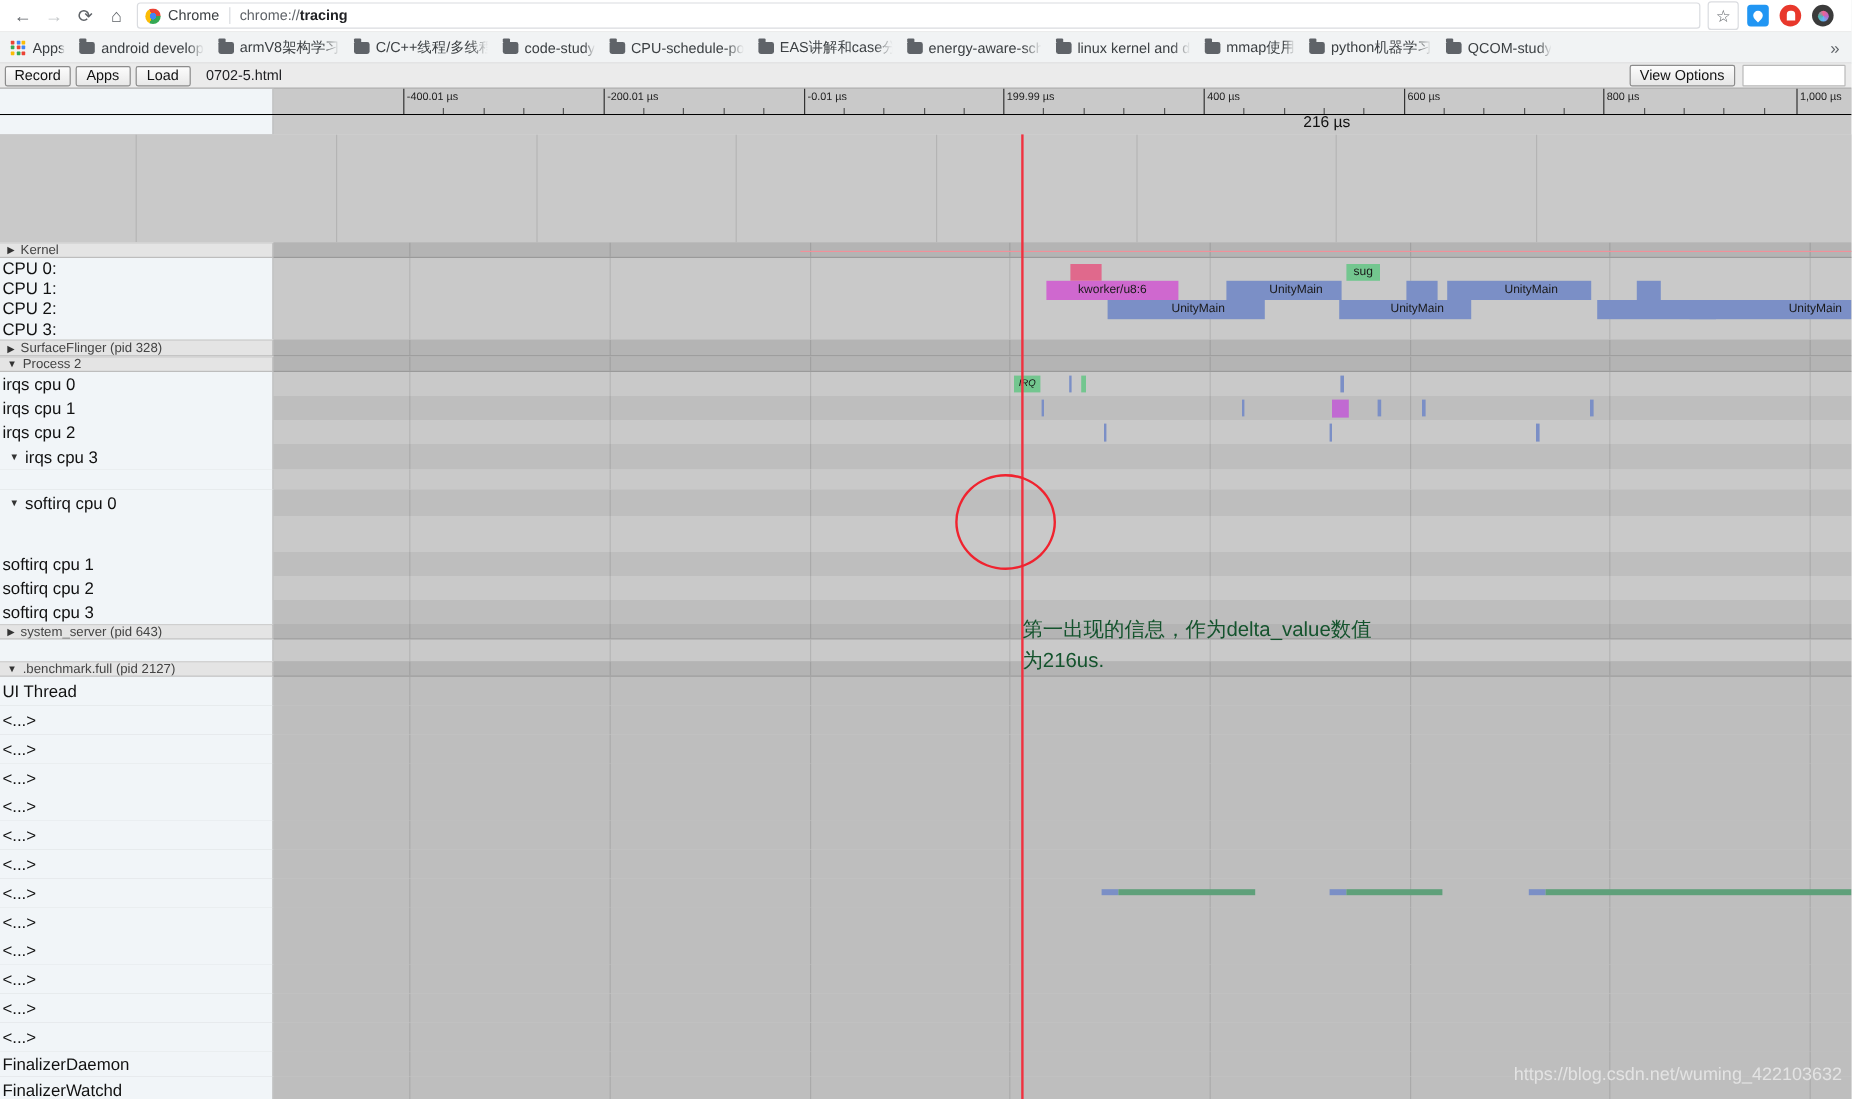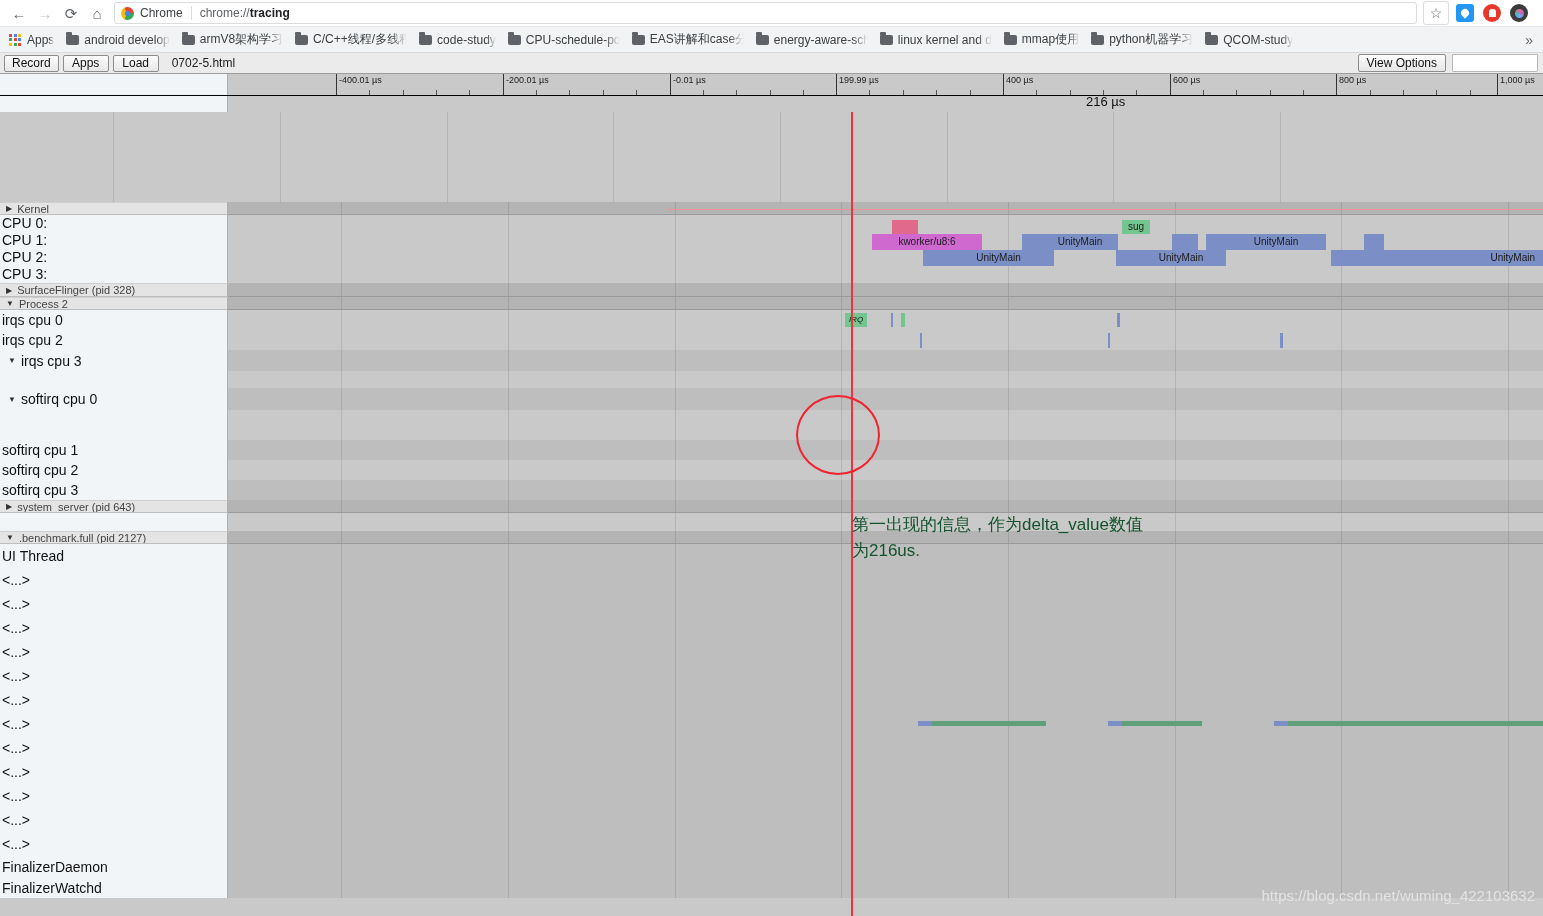--- a/index.html
+++ b/index.html
@@ -535,20 +535,41 @@
         <div class="vgrid" style="left:947px"></div>
       <div class="vgrid" style="left:1113px"></div>
         <div class="vgrid" style="left:1280px"></div>
       <div class="slice irqgreen" style="left:617px; top:3px; width:22px; height:14px; font-size:8px">IRQ</div>
       <div class="bar-blue" style="left:663px; top:3px; width:2px; height:14px"></div>
       <div class="bar-green" style="left:673px; top:3px; width:4px; height:14px; background:#73c68f"></div>
       <div class="bar-blue" style="left:889px; top:3px; width:3px; height:14px"></div>
     </div>
   </div>
 
+  <div class="track-row" style="height:20px">
+    <div class="track-label">
+        <span>irqs cpu 1</span>
+      </div>
+    <div class="track-body band-b">
+      <div class="vgrid" style="left:113px"></div>
+        <div class="vgrid" style="left:280px"></div>
+      <div class="vgrid" style="left:447px"></div>
+        <div class="vgrid" style="left:613px"></div>
+      <div class="vgrid" style="left:780px"></div>
+        <div class="vgrid" style="left:947px"></div>
+      <div class="vgrid" style="left:1113px"></div>
+        <div class="vgrid" style="left:1280px"></div>
+      <div class="bar-blue" style="left:640px; top:3px; width:2px; height:14px"></div>
+      <div class="bar-blue" style="left:807px; top:3px; width:2px; height:14px"></div>
+      <div class="bar-magenta" style="left:882px; top:3px; width:14px; height:15px"></div>
+      <div class="bar-blue" style="left:920px; top:3px; width:3px; height:14px"></div>
+      <div class="bar-blue" style="left:957px; top:3px; width:3px; height:14px"></div>
+      <div class="bar-blue" style="left:1097px; top:3px; width:3px; height:14px"></div>
+    </div>
+  </div>
 
   <div class="track-row" style="height:20px">
     <div class="track-label">
         <span>irqs cpu 2</span>
       </div>
     <div class="track-body band-a">
       <div class="vgrid" style="left:113px"></div>
         <div class="vgrid" style="left:280px"></div>
       <div class="vgrid" style="left:447px"></div>
         <div class="vgrid" style="left:613px"></div>

